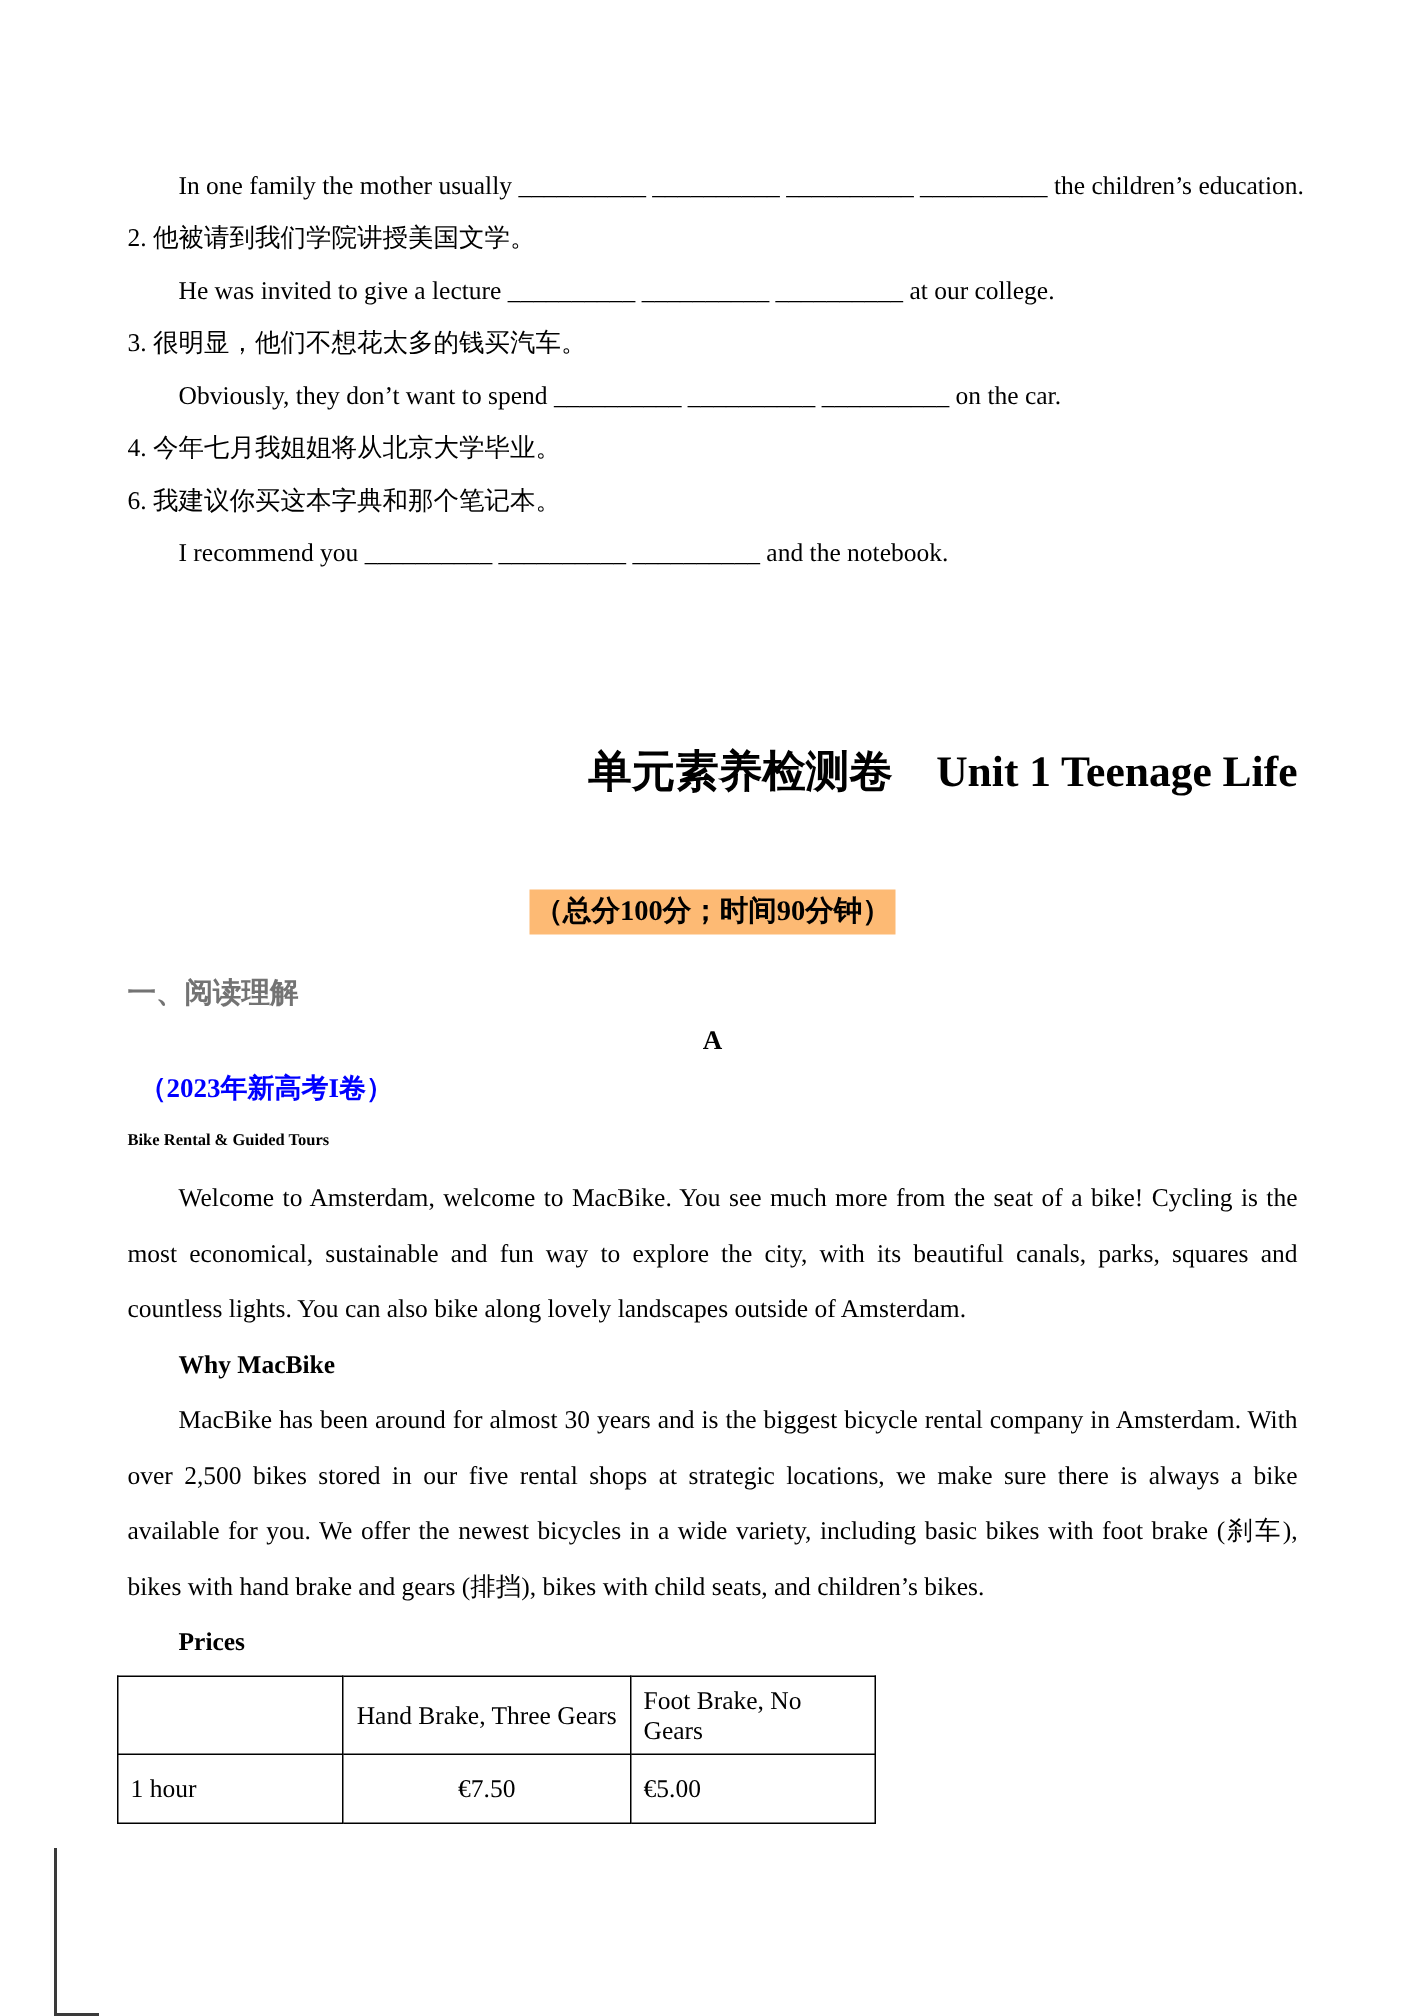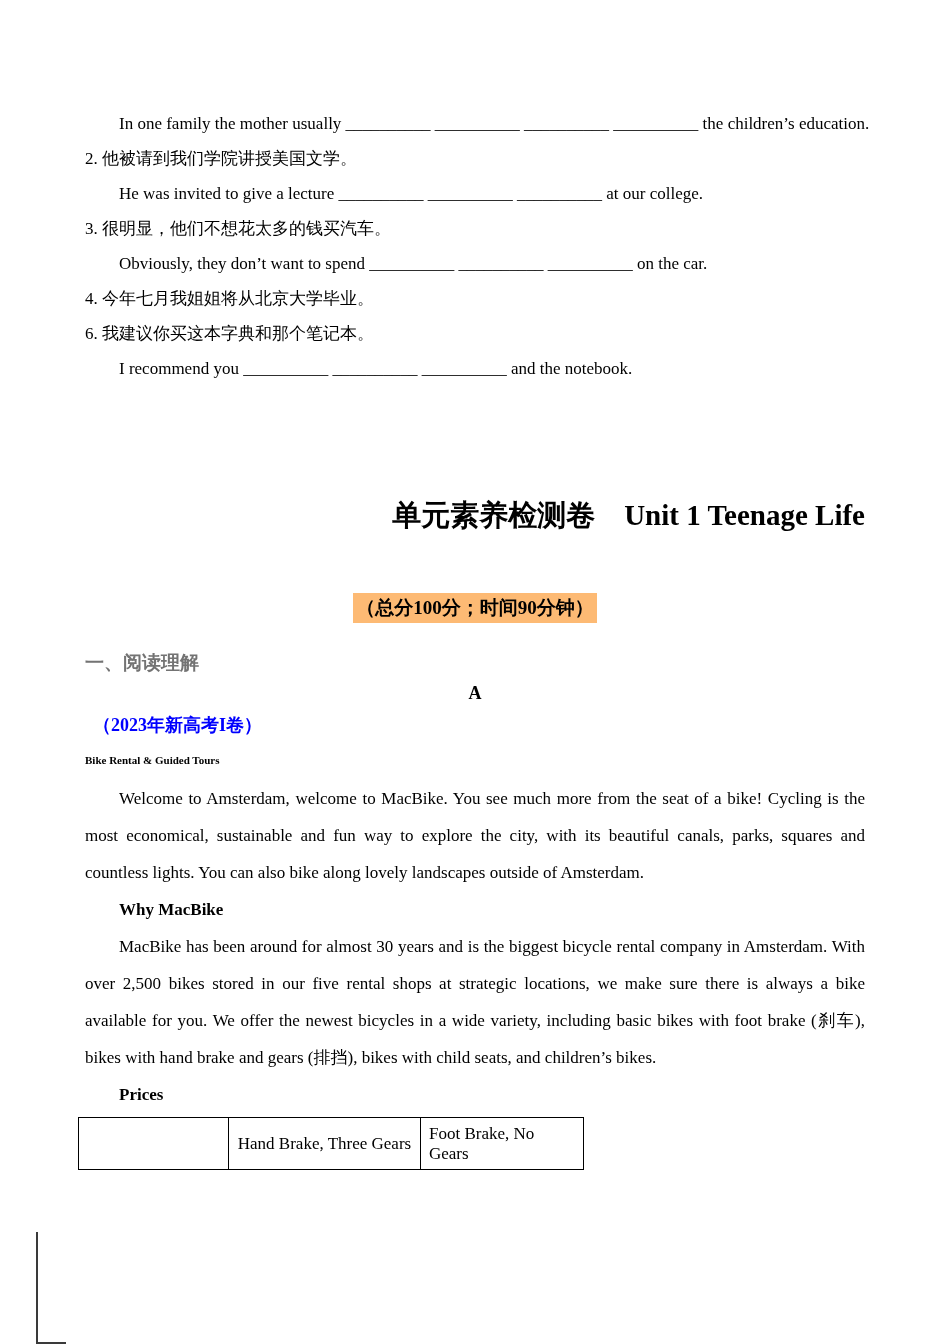--- a/index.html
+++ b/index.html
@@ -79,19 +79,24 @@
 
     <p class="subhead">Prices</p>
 
     <table class="prices">
       <tbody>
           <tr class="head">
         <td class="c1"></td>
         <td class="c2">Hand Brake, Three Gears</td>
         <td class="c3">Foot Brake, No Gears</td>
       </tr>
+      <tr class="data">
+        <td class="c1">1 hour</td>
+        <td class="c2">€7.50</td>
+        <td class="c3">€5.00</td>
+      </tr>
     </tbody>
       </table>
 
   </div>
 
   <div class="corner-fragment"></div>
 </div>
 
 </body></html>

